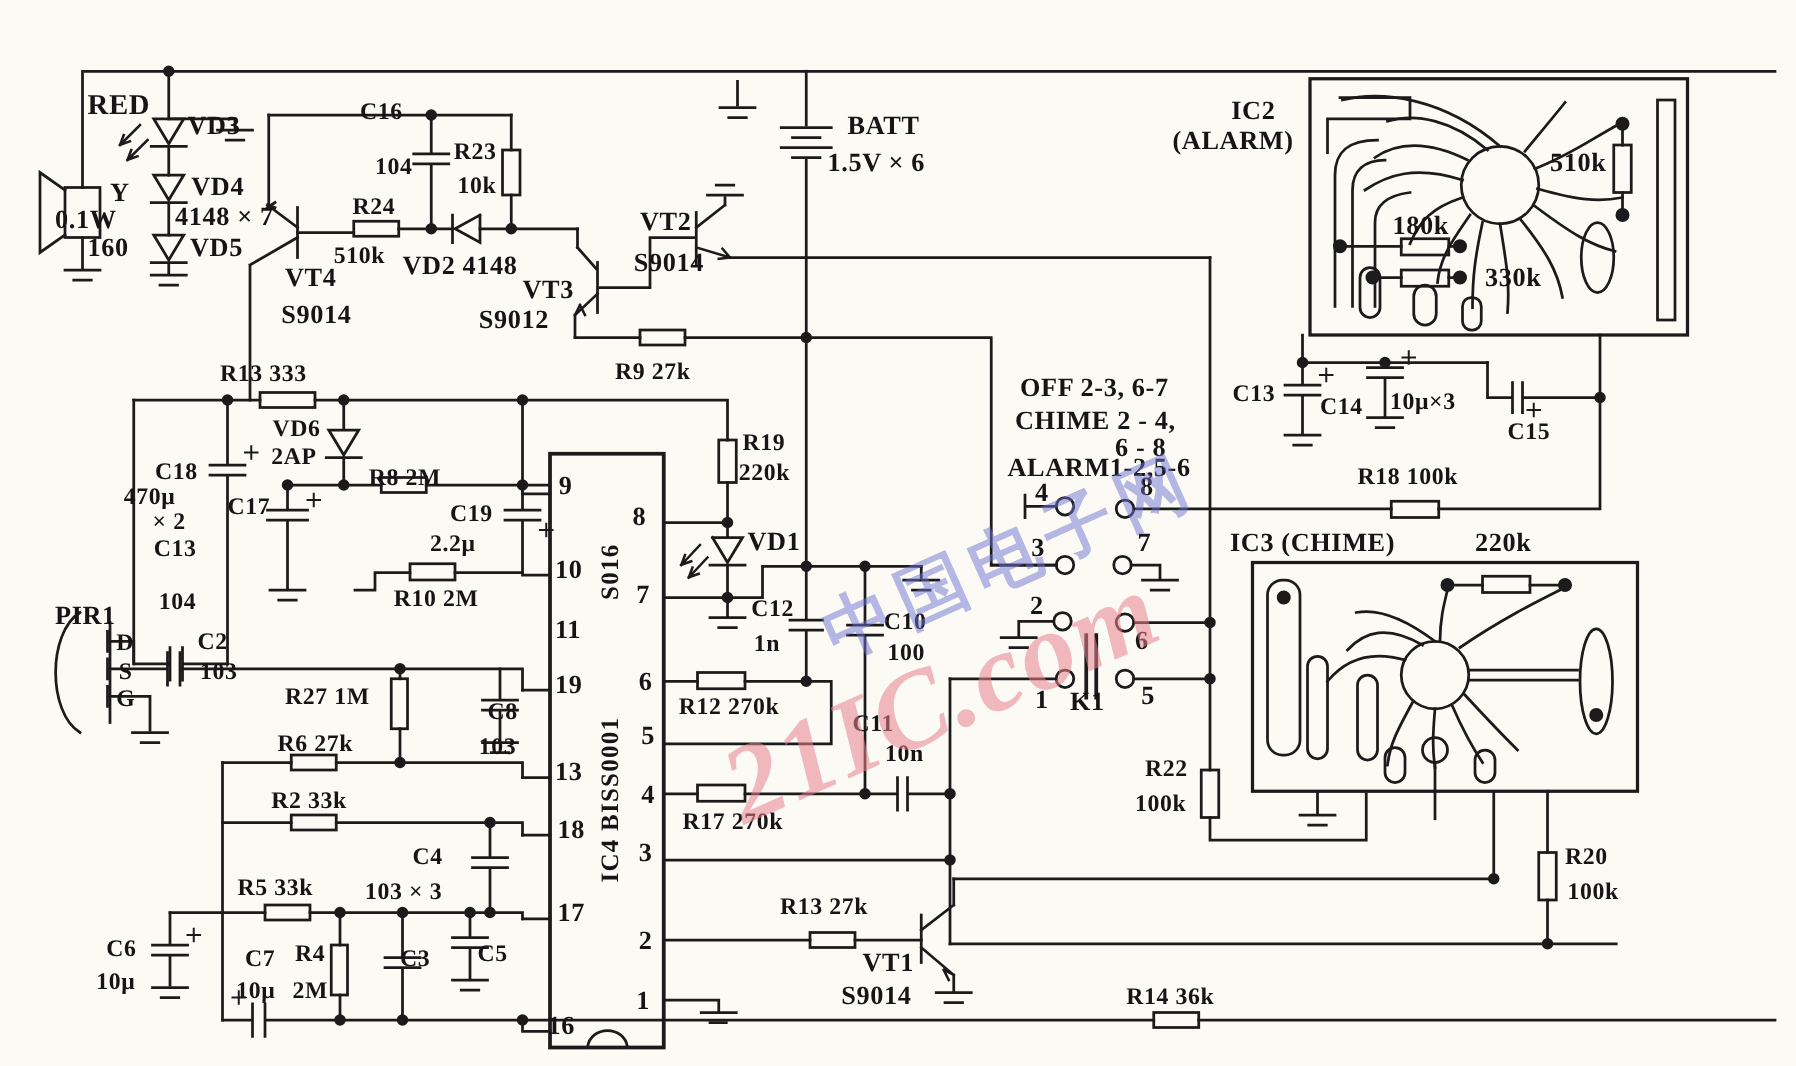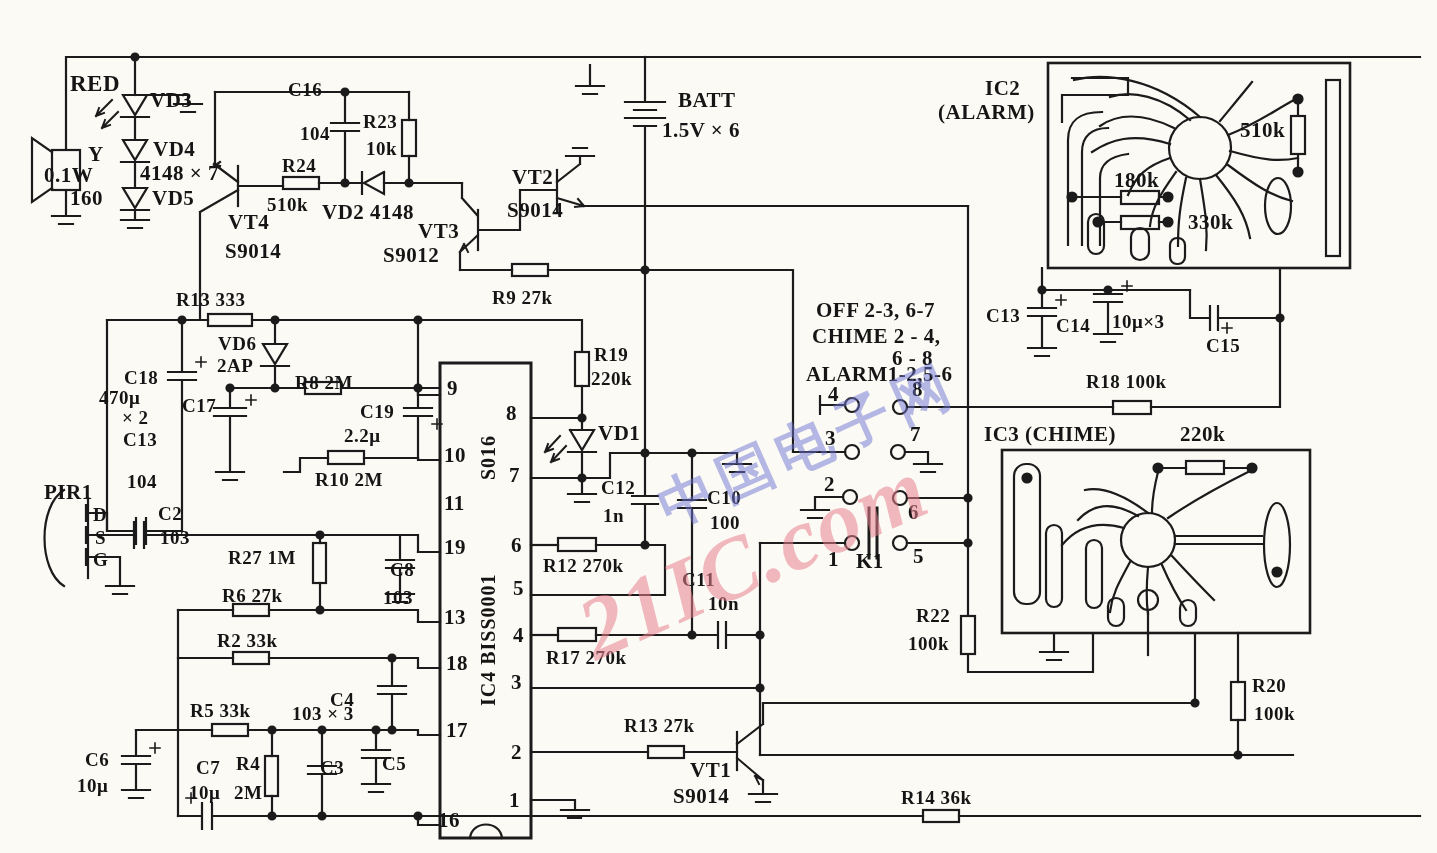--- a/index.html
+++ b/index.html
@@ -379,21 +379,21 @@
   <div class="lb" style="left:93px;top:505px">D</div>
   <div class="lb" style="left:95px;top:528px">S</div>
   <div class="lb" style="left:93px;top:550px">G</div>
   <div class="lb" style="left:158px;top:504px">C2</div>
   <div class="lb" style="left:160px;top:528px">103</div>
   <div class="lb" style="left:228px;top:548px">R27 1M</div>
   <div class="lb" style="left:222px;top:586px">R6 27k</div>
   <div class="lb" style="left:217px;top:631px">R2  33k</div>
   <div class="lb" style="left:390px;top:560px">C8</div>
   <div class="lb" style="left:383px;top:588px">103</div>
-  <div class="lb" style="left:330px;top:690px">C4</div>
+  <div class="lb" style="left:330px;top:676px">C4</div>
   <div class="lb" style="left:292px;top:704px">103 × 3</div>
   <div class="lb" style="left:190px;top:701px">R5 33k</div>
   <div class="lb" style="left:85px;top:750px">C6</div>
   <div class="lb" style="left:77px;top:776px">10μ</div>
   <div class="lb" style="left:196px;top:758px">C7</div>
   <div class="lb" style="left:236px;top:754px">R4</div>
   <div class="lb" style="left:189px;top:783px">10μ</div>
   <div class="lb" style="left:234px;top:783px">2M</div>
   <div class="lb" style="left:320px;top:758px">C3</div>
   <div class="lb" style="left:382px;top:754px">C5</div>

